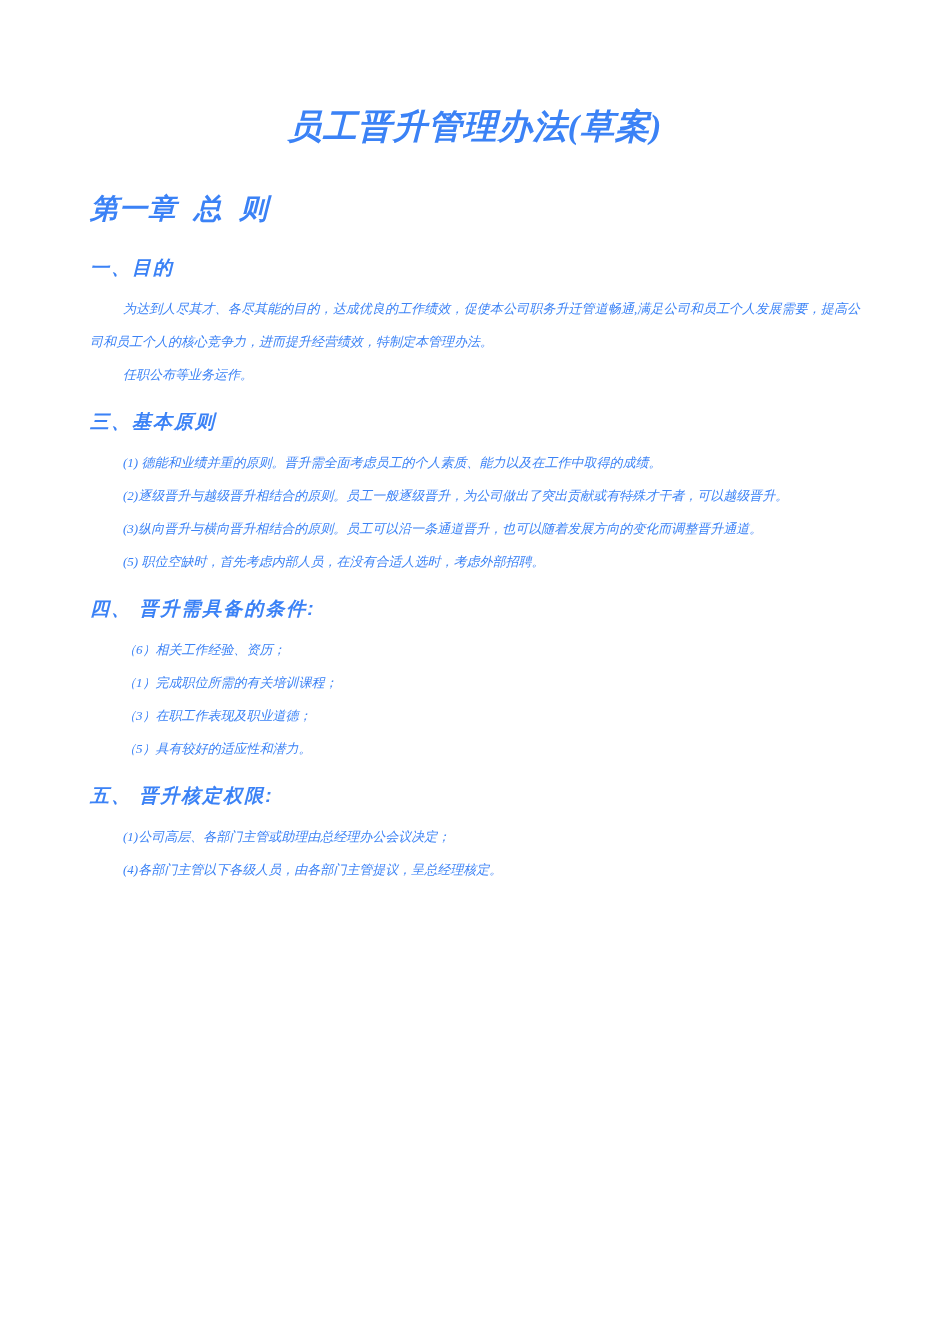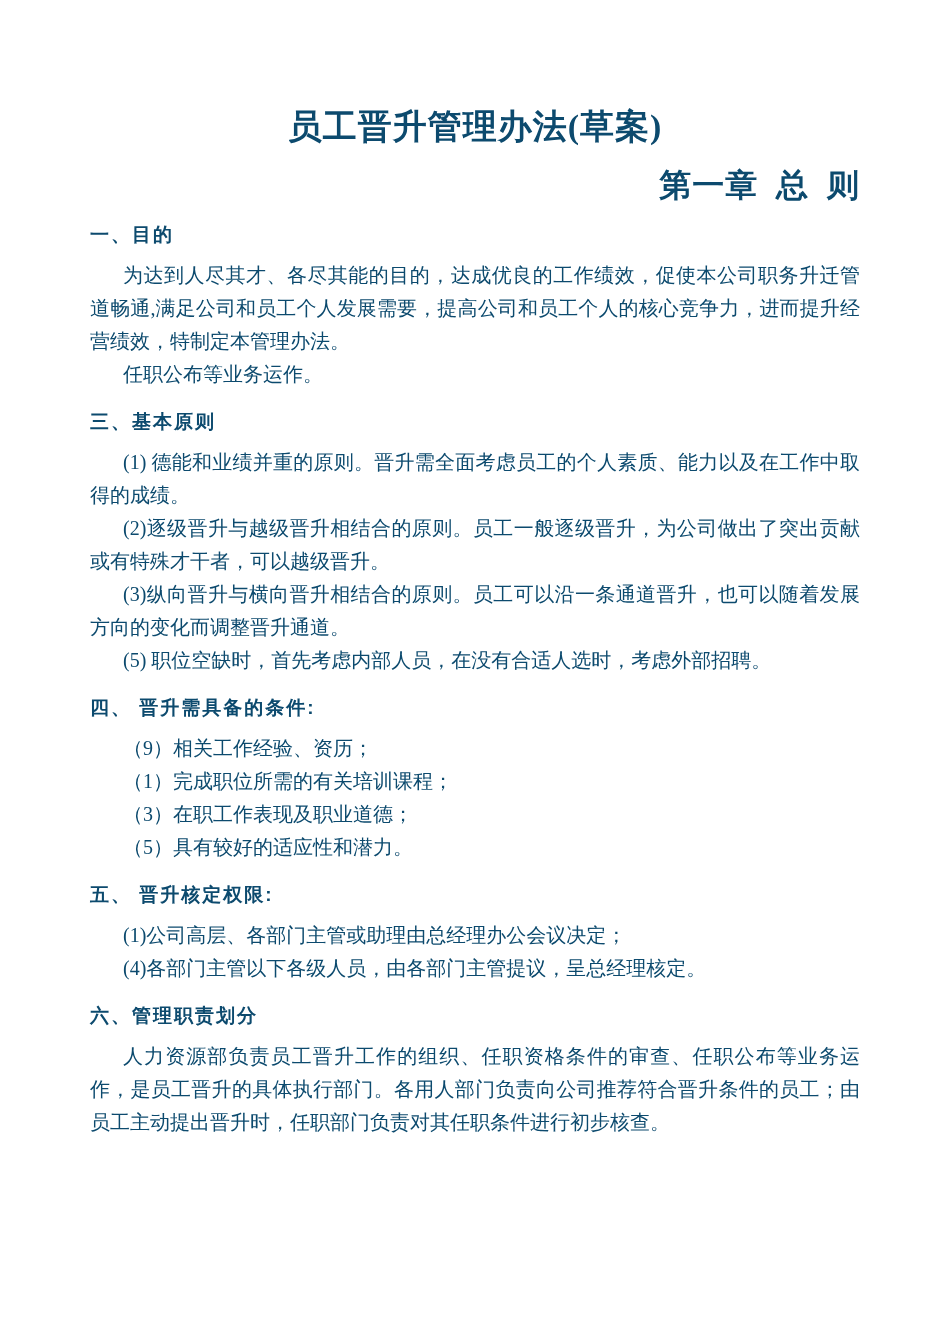--- a/index.html
+++ b/index.html
@@ -7,60 +7,61 @@
     padding: 0;
     background: #ffffff;
   }
   .page {
     position: relative;
     width: 950px;
     height: 1344px;
     box-sizing: border-box;
     padding: 104px 90px 0 90px;
     background: #ffffff;
-    color: #0c4a6e;
+    color: #3b82f6;
     overflow: hidden;
     font-family: "Liberation Serif", serif;
+    font-style: italic;
   }
   .doc-title {
     margin: 0;
     font-family: "Liberation Serif", serif;
     font-weight: bold;
     font-size: 34px;
     line-height: 46px;
     text-align: center;
     letter-spacing: 1px;
     white-space: nowrap;
   }
   .chapter-heading {
-    margin: 20px 0 0 0;
+    margin: 44px 0 0 0;
     font-family: "Liberation Sans", sans-serif;
     font-weight: bold;
-    font-size: 32px;
+    font-size: 28px;
     line-height: 30px;
-    text-align: right;
+    text-align: left;
     letter-spacing: 1px;
     word-spacing: 8px;
     white-space: nowrap;
   }
   .sec-heading {
     margin: 18px 0 12px 0;
     font-family: "Liberation Sans", sans-serif;
     font-weight: bold;
     font-size: 19px;
     line-height: 25px;
     letter-spacing: 2px;
   }
   section:first-of-type .sec-heading {
-    margin-top: 22px;
+    margin-top: 31px;
   }
   .body-text {
     margin: 0;
     font-family: "Liberation Serif", serif;
-    font-size: 20px;
+    font-size: 13px;
     line-height: 33px;
     text-align: justify;
     text-justify: inter-ideograph;
   }
   .indent {
     text-indent: 33px;
   }
 </style>
 </head>
 <body>
@@ -83,30 +84,26 @@
   <section>
     <h3 class="sec-heading">三、基本原则</h3>
     <p class="body-text indent">(1) 德能和业绩并重的原则。晋升需全面考虑员工的个人素质、能力以及在工作中取得的成绩。</p>
     <p class="body-text indent">(2)逐级晋升与越级晋升相结合的原则。员工一般逐级晋升，为公司做出了突出贡献或有特殊才干者，可以越级晋升。</p>
     <p class="body-text indent">(3)纵向晋升与横向晋升相结合的原则。员工可以沿一条通道晋升，也可以随着发展方向的变化而调整晋升通道。</p>
     <p class="body-text indent">(5) 职位空缺时，首先考虑内部人员，在没有合适人选时，考虑外部招聘。</p>
   </section>
 
   <section>
     <h3 class="sec-heading">四、 晋升需具备的条件:</h3>
-    <p class="body-text indent">（9）相关工作经验、资历；</p>
+    <p class="body-text indent">（6）相关工作经验、资历；</p>
     <p class="body-text indent">（1）完成职位所需的有关培训课程；</p>
     <p class="body-text indent">（3）在职工作表现及职业道德；</p>
     <p class="body-text indent">（5）具有较好的适应性和潜力。</p>
   </section>
 
   <section>
     <h3 class="sec-heading">五、 晋升核定权限:</h3>
     <p class="body-text indent">(1)公司高层、各部门主管或助理由总经理办公会议决定；</p>
     <p class="body-text indent">(4)各部门主管以下各级人员，由各部门主管提议，呈总经理核定。</p>
   </section>
 
-  <section>
-    <h3 class="sec-heading">六、管理职责划分</h3>
-    <p class="body-text indent">人力资源部负责员工晋升工作的组织、任职资格条件的审查、任职公布等业务运作，是员工晋升的具体执行部门。各用人部门负责向公司推荐符合晋升条件的员工；由员工主动提出晋升时，任职部门负责对其任职条件进行初步核查。</p>
-  </section>
 
 </div>
 
 </body></html>

